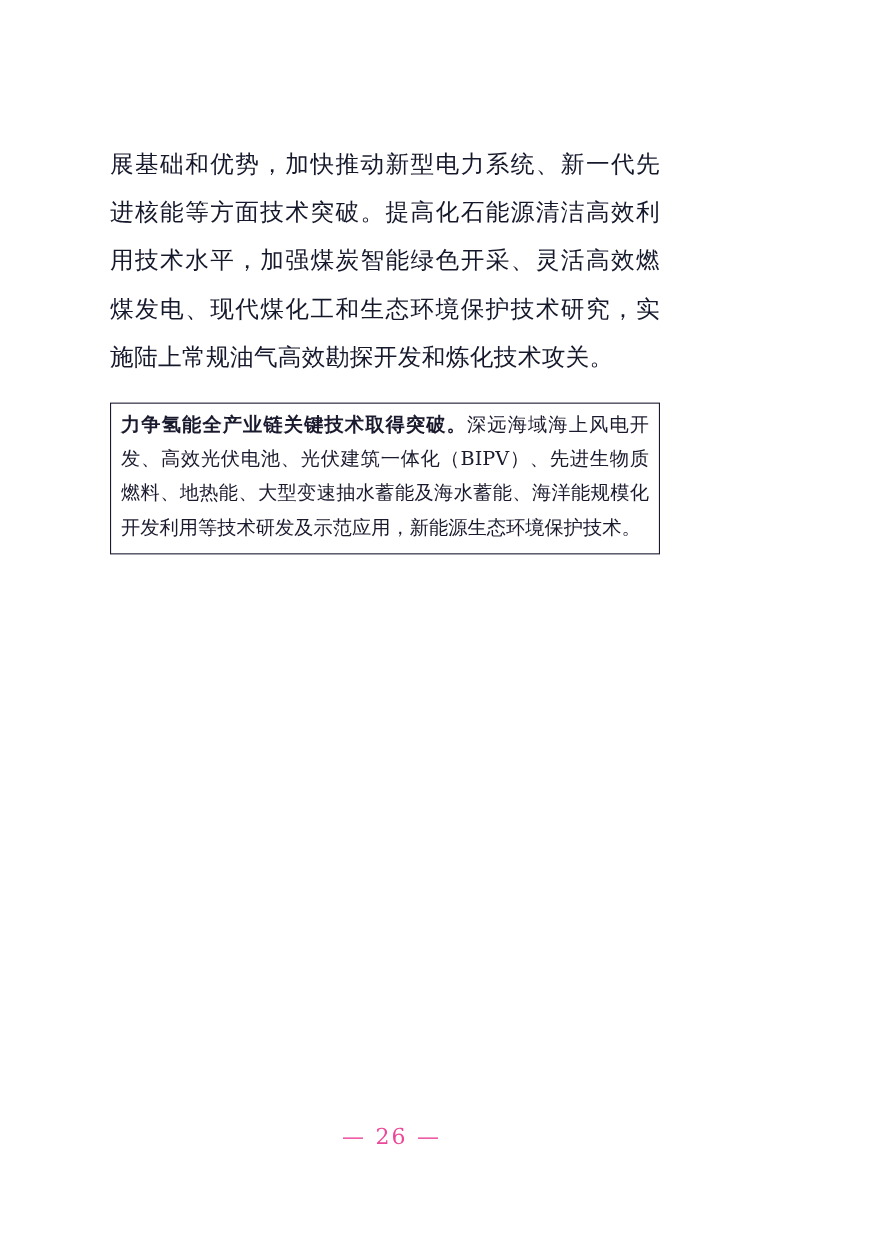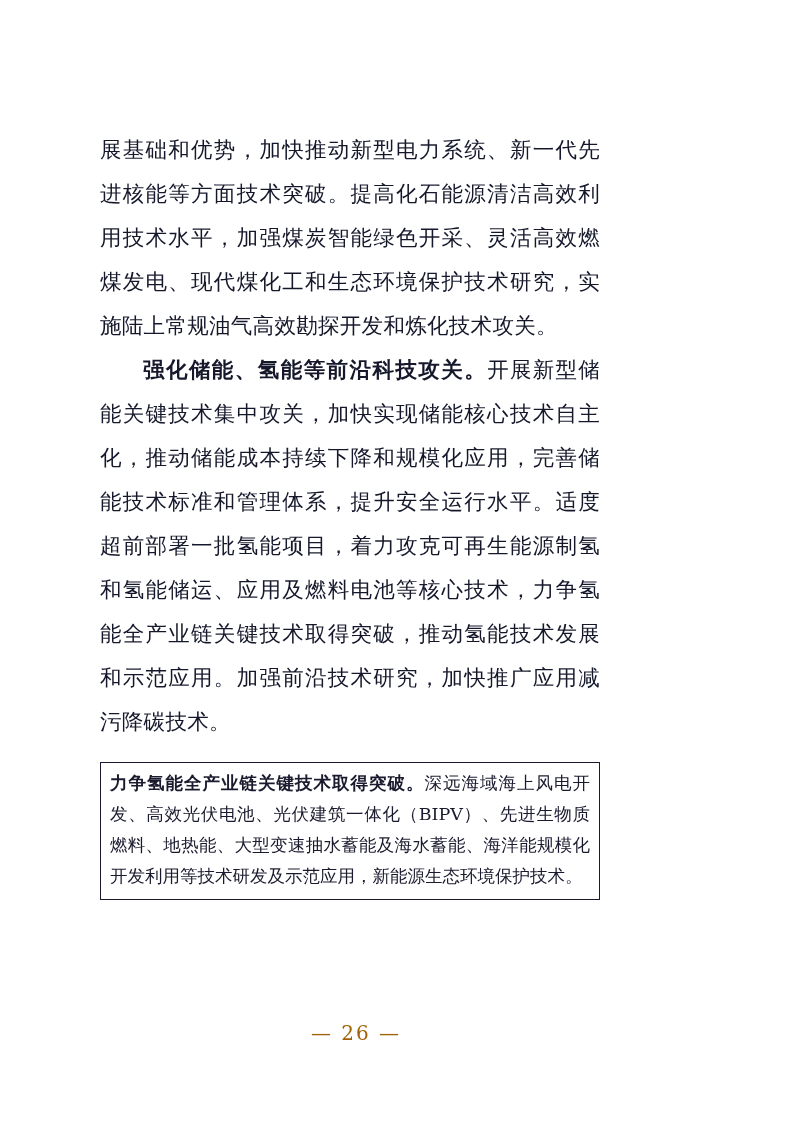--- a/index.html
+++ b/index.html
@@ -70,33 +70,32 @@
     font-weight: bold;
   }
   .footer {
     position: absolute;
     left: 0;
     right: 0;
     bottom: 86px;
     text-align: center;
     font-size: 20px;
     letter-spacing: 2px;
-    color: #a16207;
+    color: #ec4899;
   }
 </style>
 </head>
 <body>
 
 <div class="page">
 
   <div class="body-text">
 
     <p class="para noindent"><span>展基础和优势，加快推动新型电力系统、新一代先进核能等方面技术突破。提高化石能源清洁高效利用技术水平，加强煤炭智能绿色开采、灵活高效燃煤发电、现代煤化工和生态环境保护技术研究，实施陆上常规油气高效勘探开发和炼化技术攻关。</span></p>
 
-    <p class="para"><span class="lead">强化储能、氢能等前沿科技攻关。</span><span>开展新型储能关键技术集中攻关，加快实现储能核心技术自主化，推动储能成本持续下降和规模化应用，完善储能技术标准和管理体系，提升安全运行水平。适度超前部署一批氢能项目，着力攻克可再生能源制氢和氢能储运、应用及燃料电池等核心技术，力争氢能全产业链关键技术取得突破，推动氢能技术发展和示范应用。加强前沿技术研究，加快推广应用减污降碳技术。</span></p>
 
 
   </div>
 
   <div class="box">
     <div class="box-body"><b>力争氢能全产业链关键技术取得突破。</b><span>深远海域海上风电开发、高效光伏电池、光伏建筑一体化（BIPV）、先进生物质燃料、地热能、大型变速抽水蓄能及海水蓄能、海洋能规模化开发利用等技术研发及示范应用，新能源生态环境保护技术。</span></div>
   </div>
 
   <div class="footer">— 26 —</div>
 

